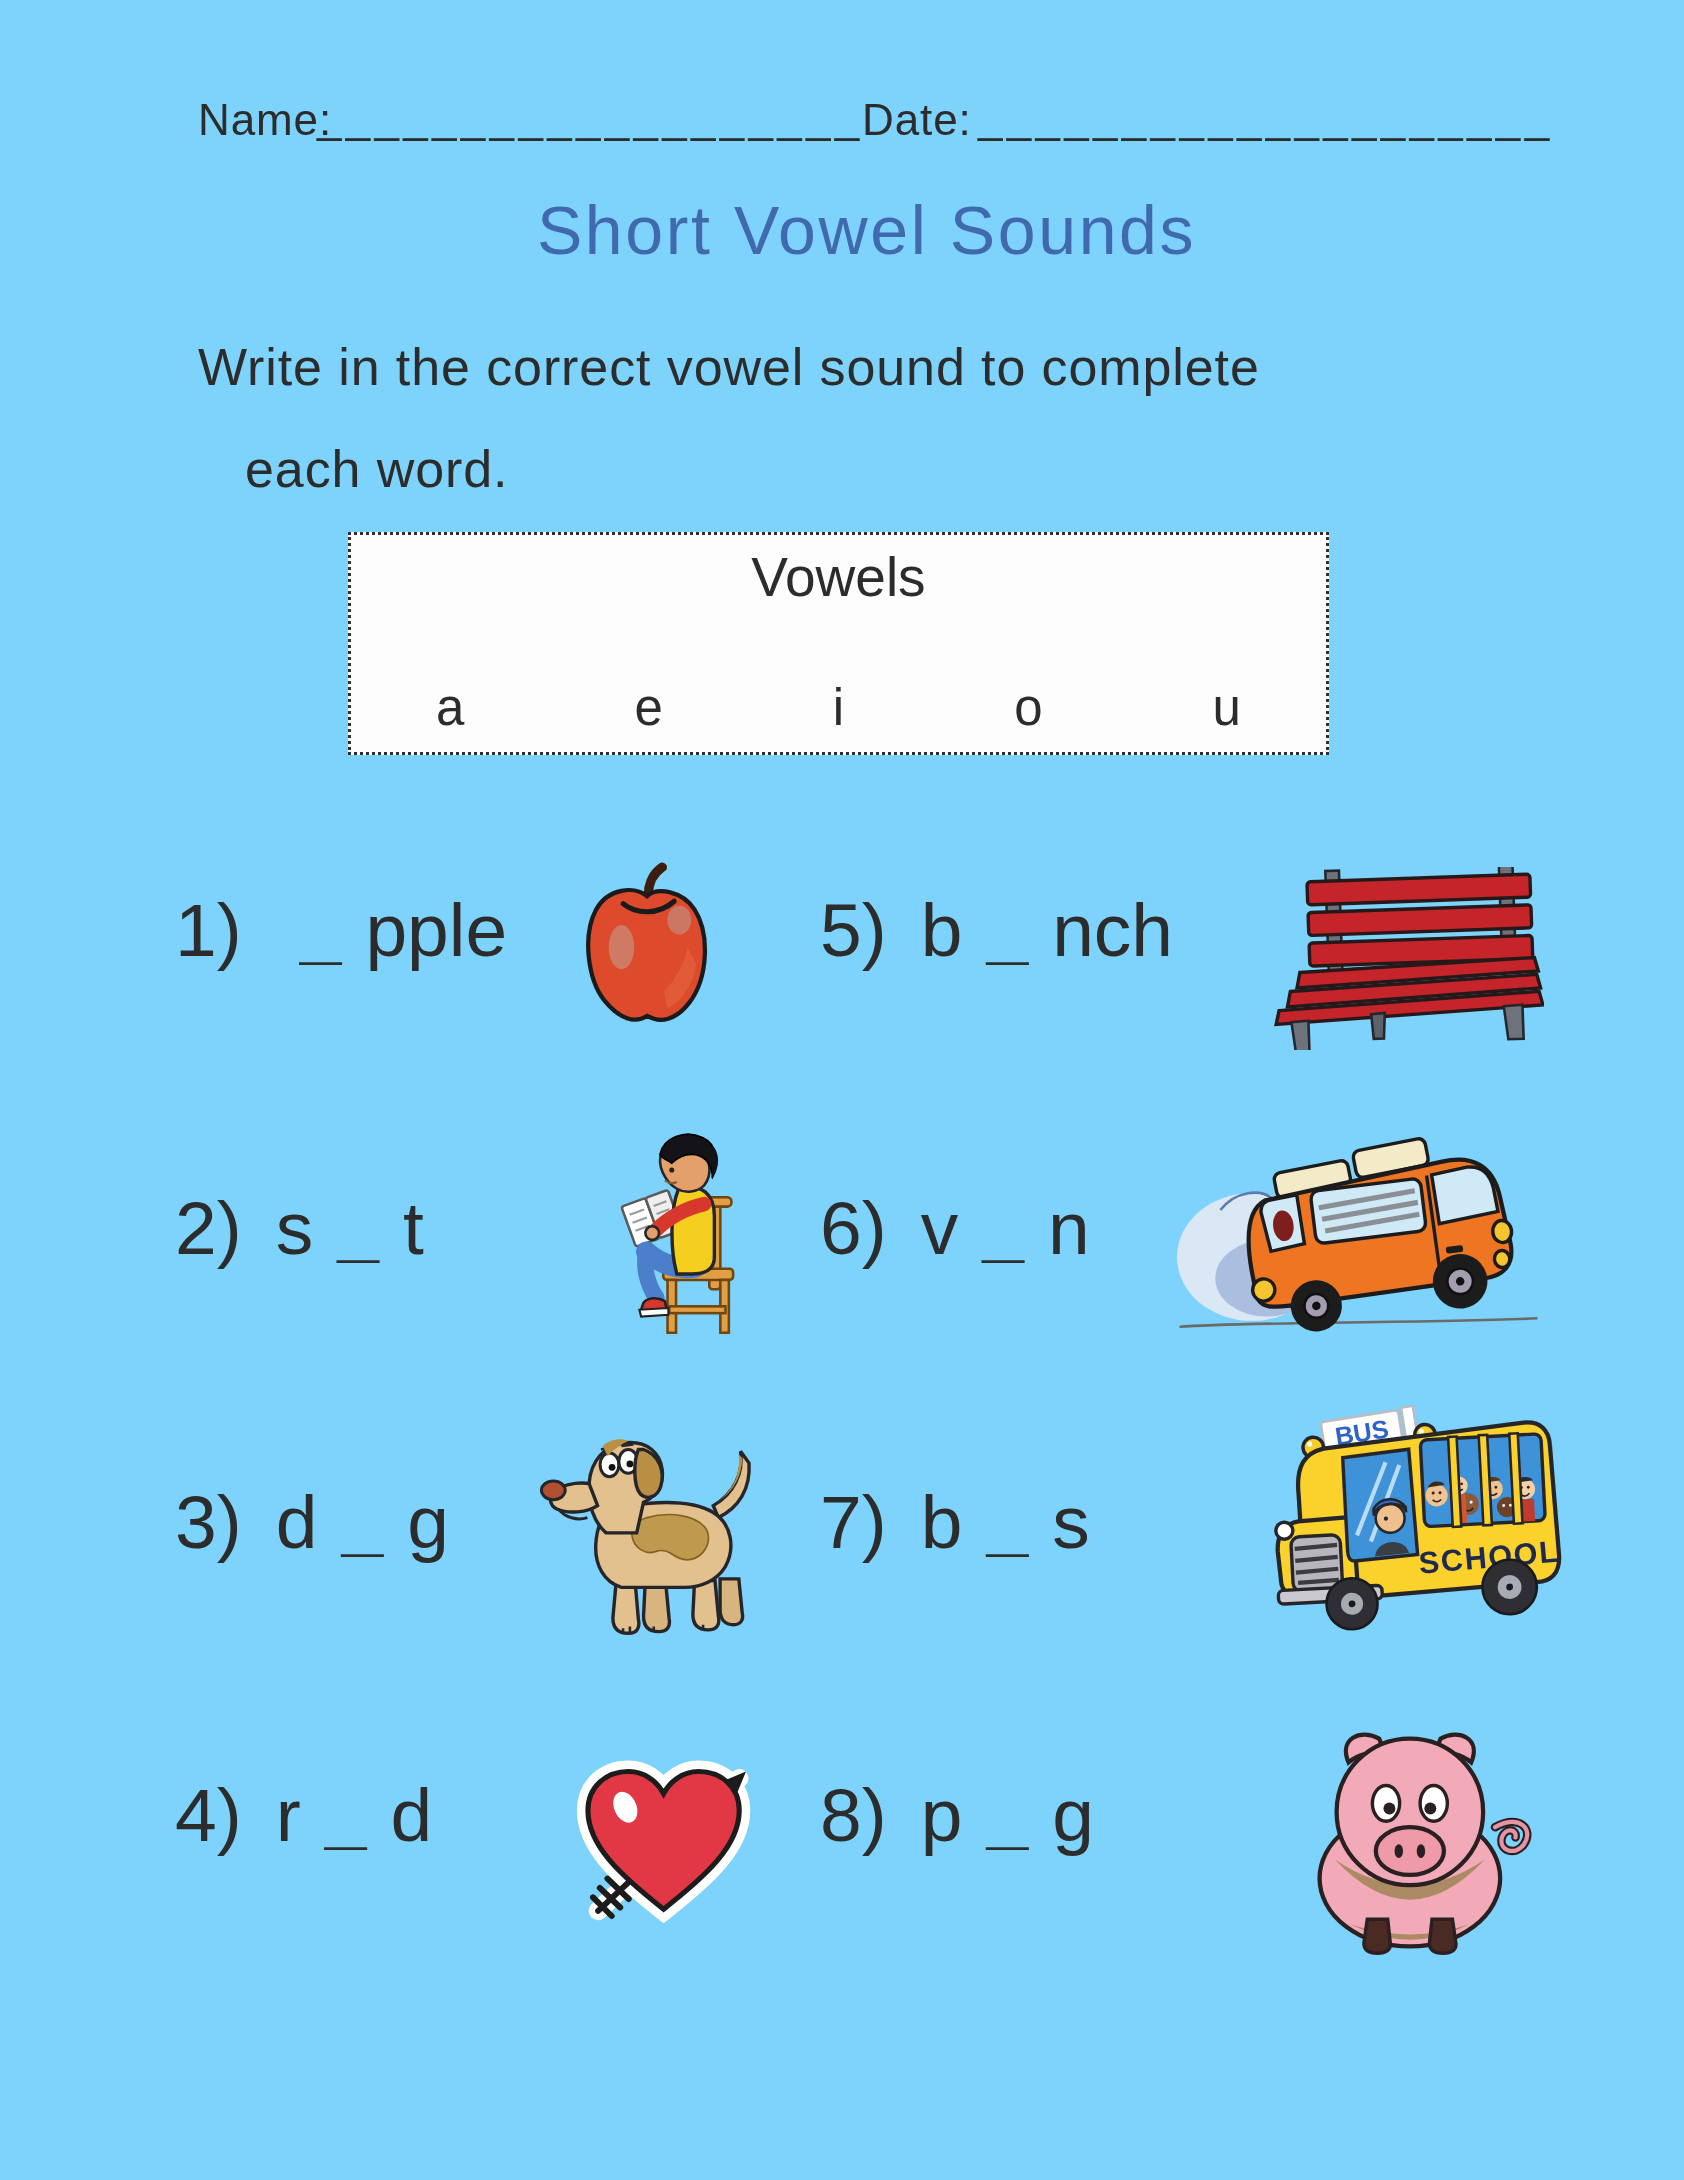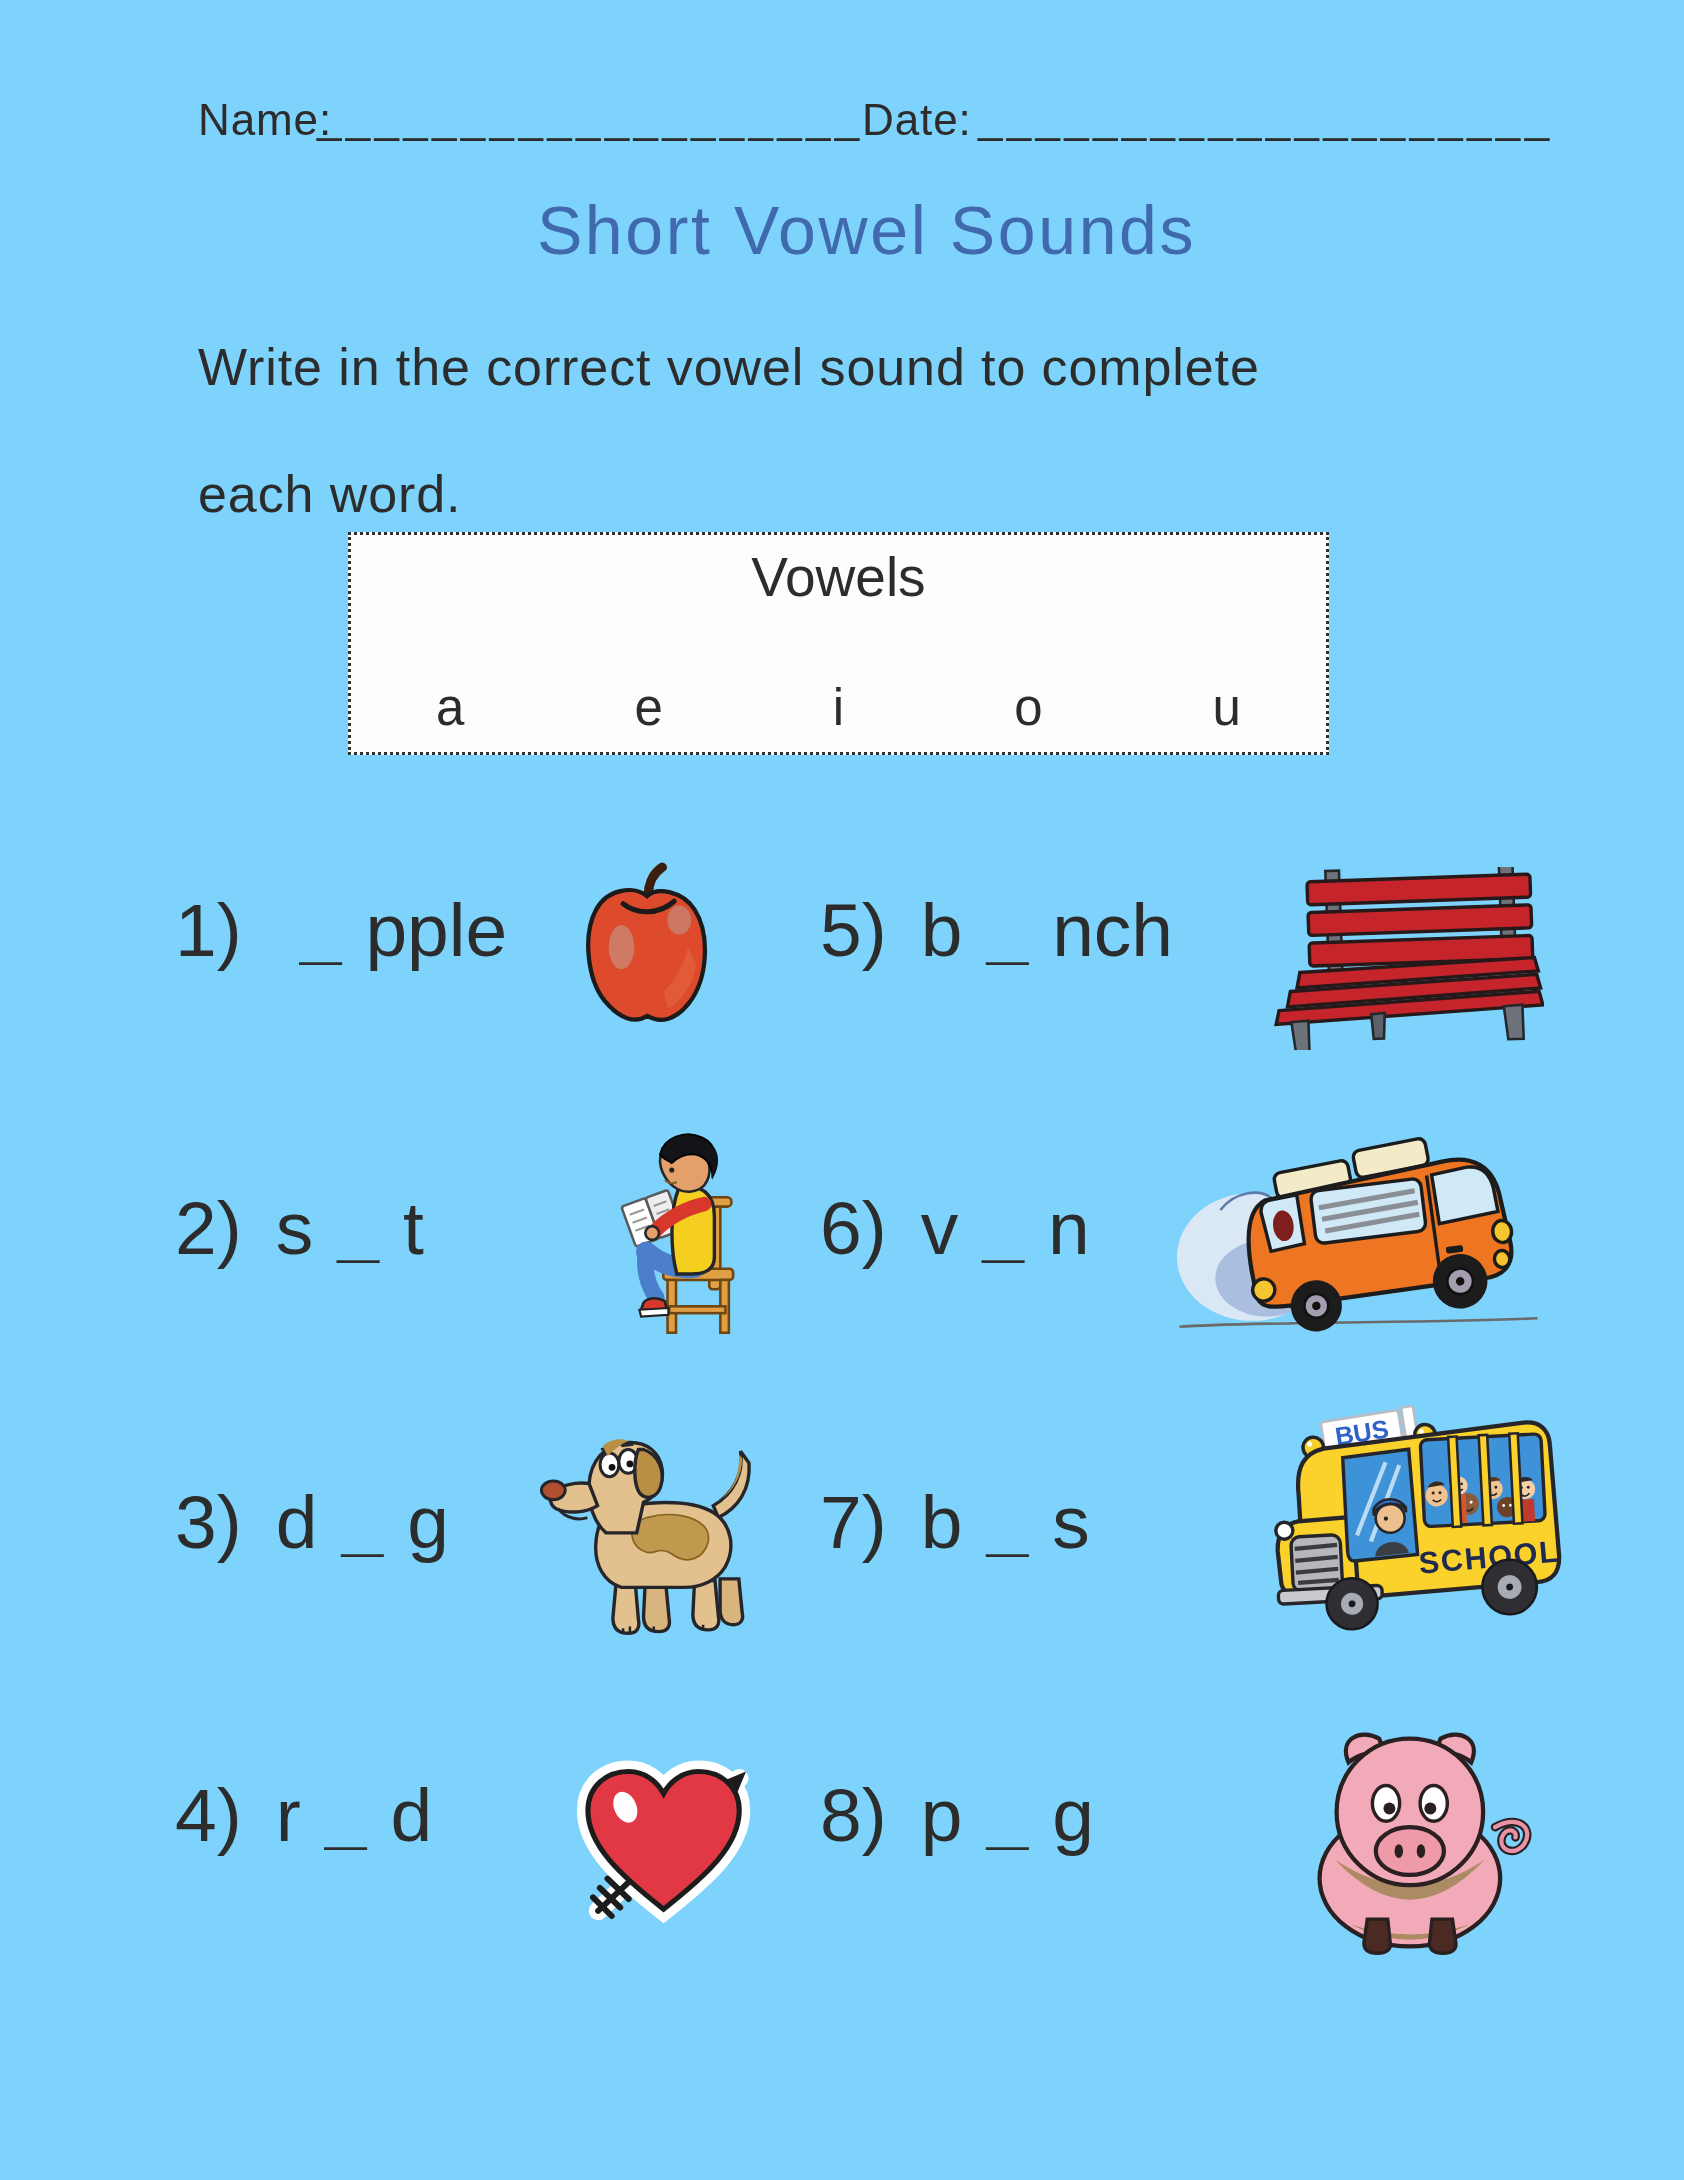--- a/index.html
+++ b/index.html
@@ -28,21 +28,21 @@
 <div class="page">
 
   <span class="hdr-label" style="left:198px;">Name:</span>
   <span class="hdr-line" style="left:317px;">___________________</span>
   <span class="hdr-label" style="left:862px;">Date:</span>
   <span class="hdr-line" style="left:978px;">____________________</span>
 
   <div class="title">Short Vowel Sounds</div>
 
   <div class="instr" style="top:337px;">Write in the correct vowel sound to complete</div>
-  <div class="instr" style="top:464px;">each word.</div>
+  <div class="instr" style="top:439px;margin-left:47px;">each word.</div>
 
   <div class="vowelbox">
     <div class="vb-title">Vowels</div>
     <div class="vb-row">
       <span>a</span>
       <span>e</span>
       <span>i</span>
       <span>o</span>
       <span>u</span>
     </div>

